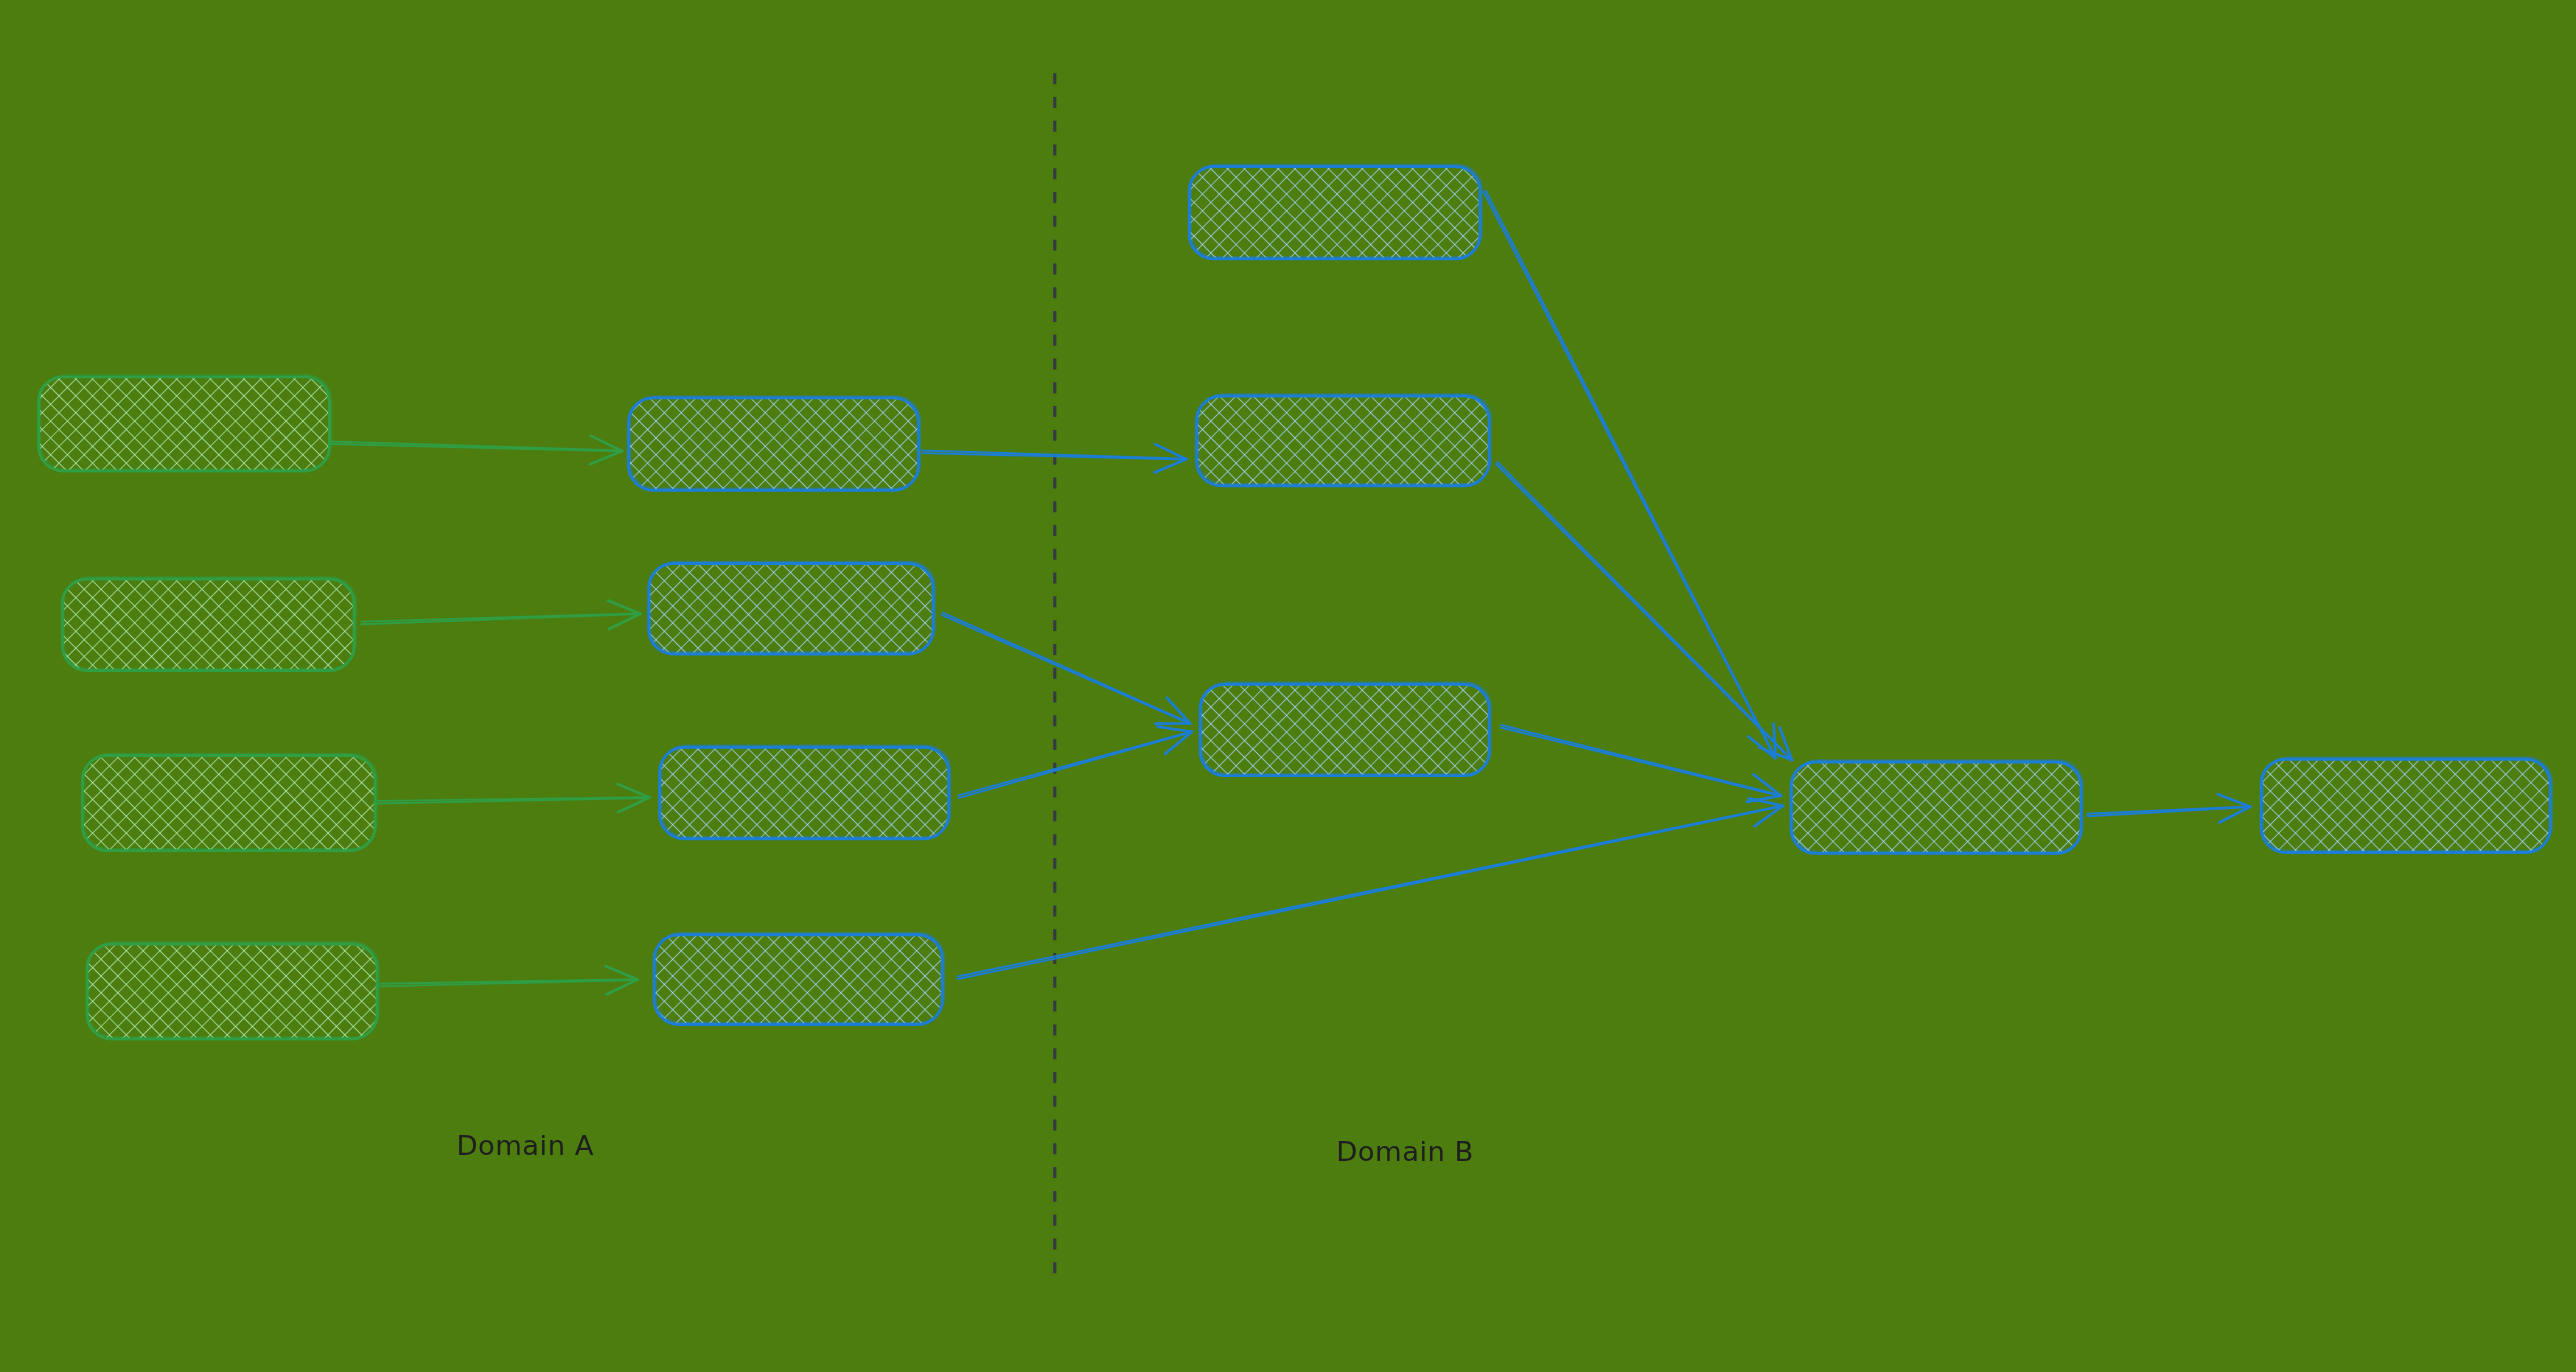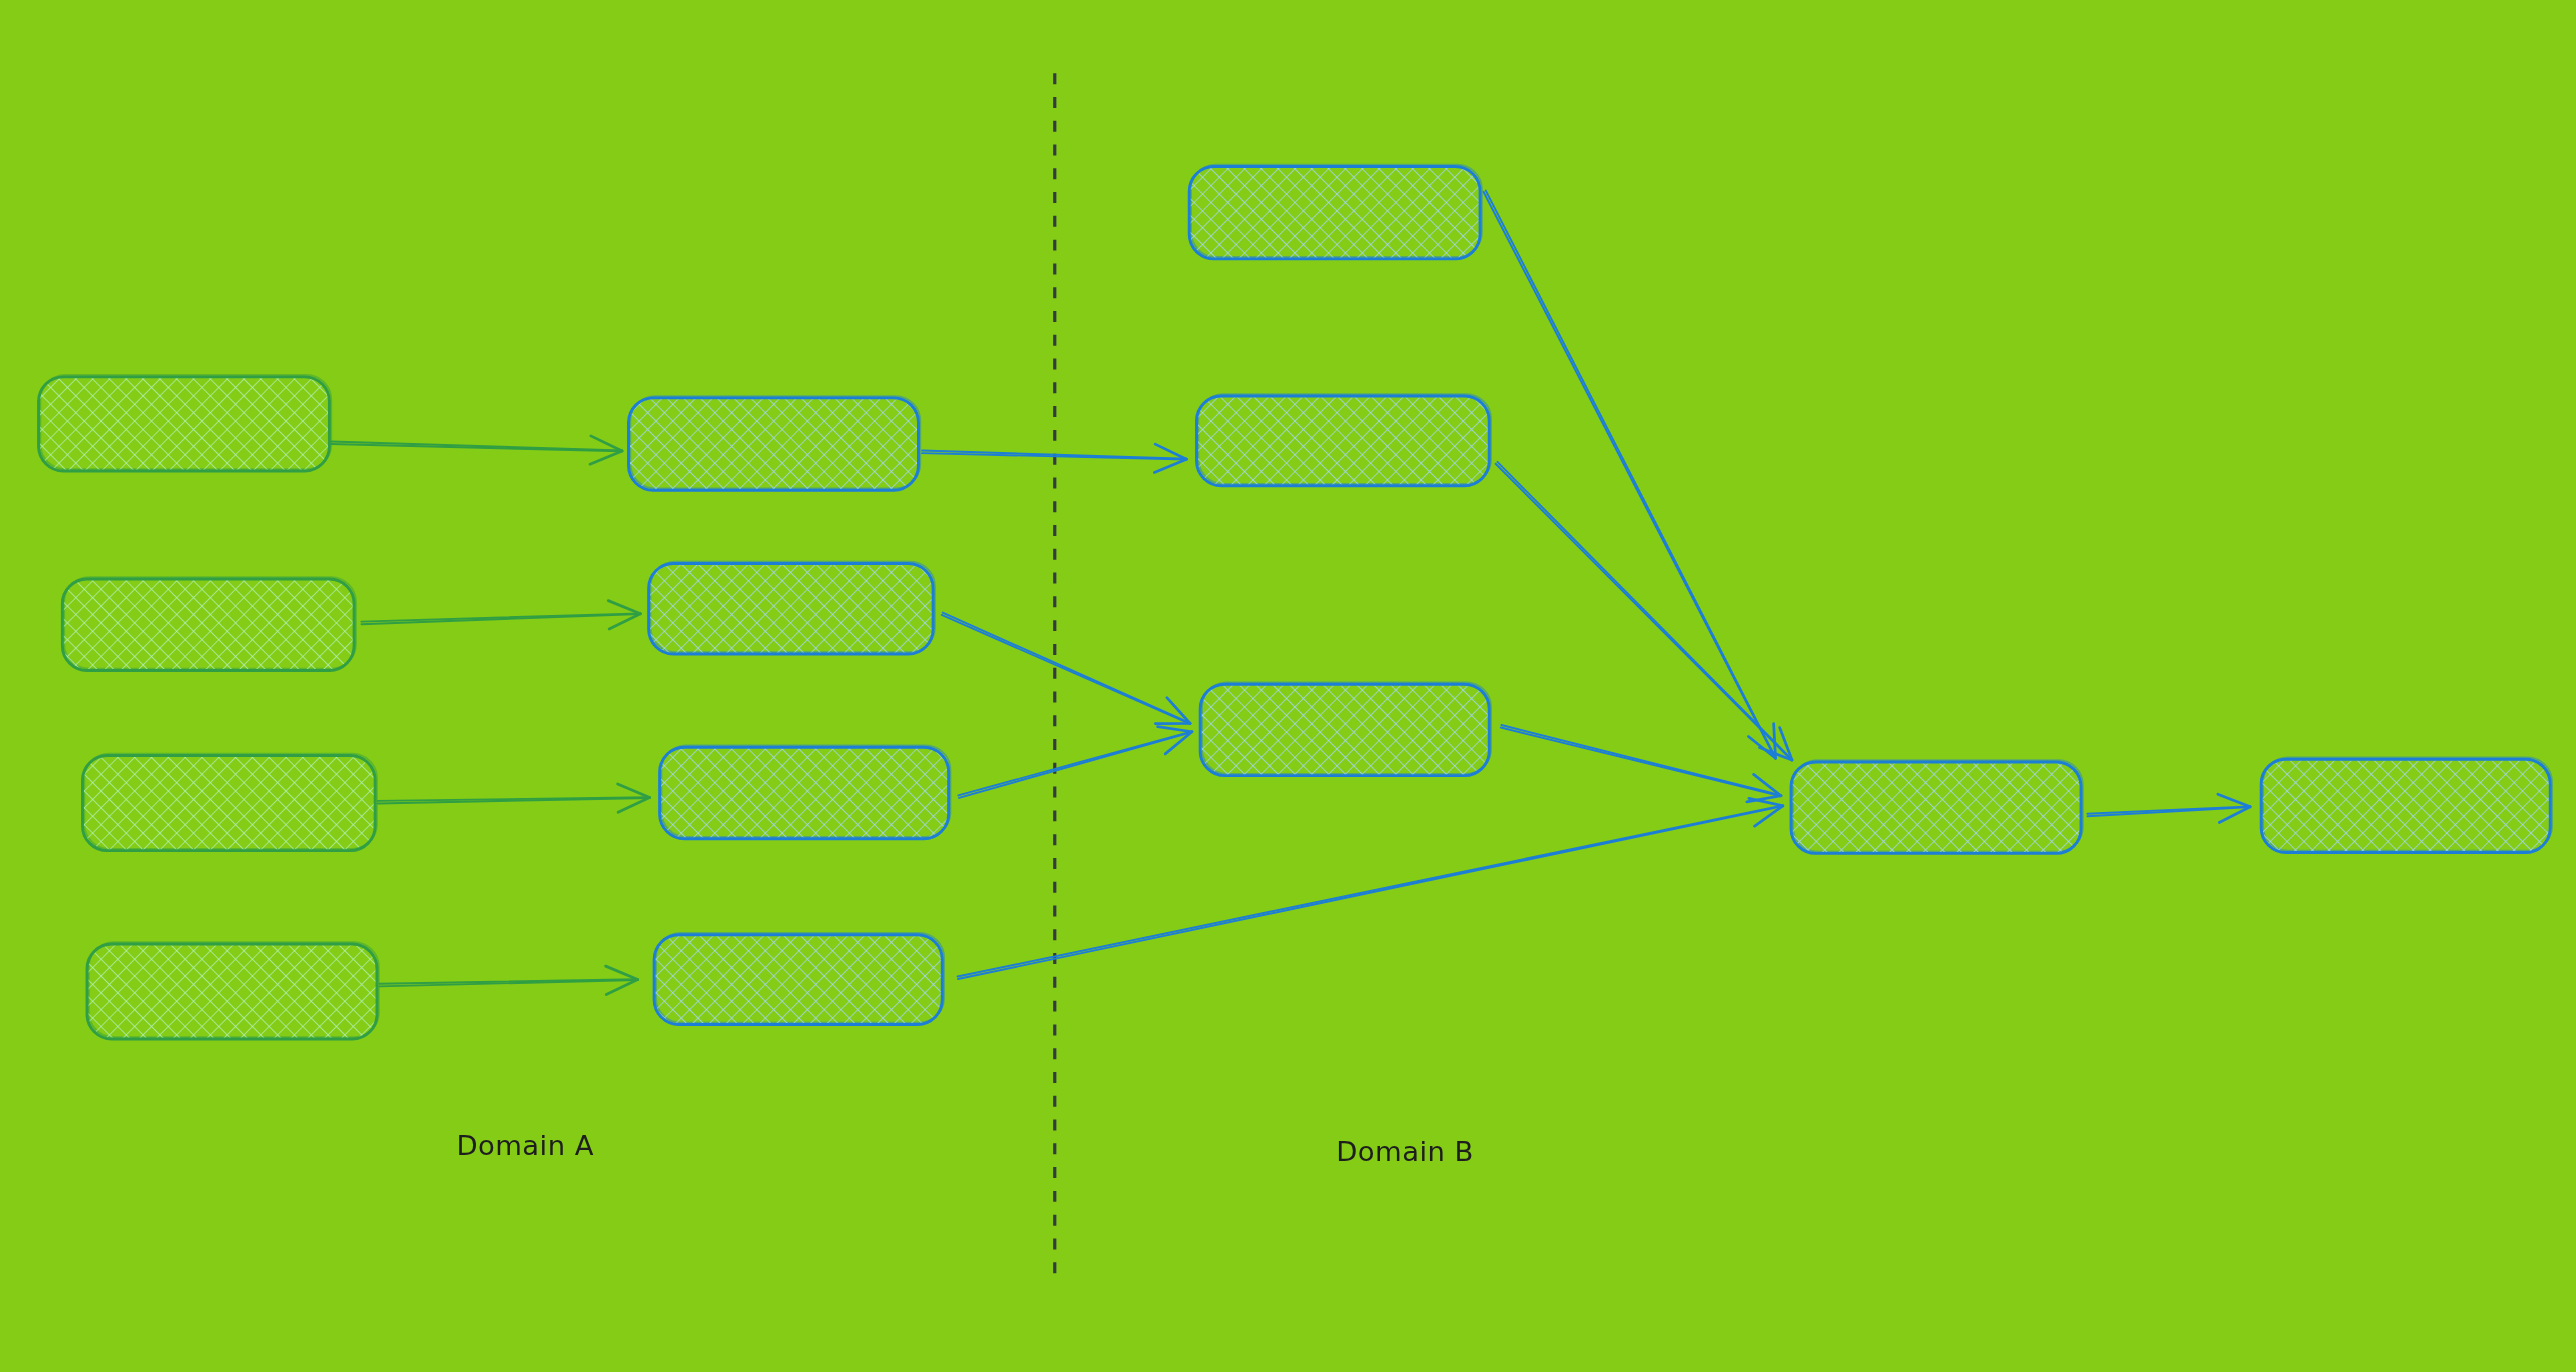--- a/index.html
+++ b/index.html
@@ -1,20 +1,20 @@
 <!DOCTYPE html>
 <html style="font-size:14.6px"><head>
 <meta charset="utf-8">
 <style>
   html, body { margin: 0; padding: 0; background: #ffffff; }
   #canvas-wrap {
     position: relative;
     width: 2576px;
     height: 1372px;
-    background: #84cc16;
+    background: #4d7c0f;
     font-family: "DejaVu Sans", sans-serif;
   }
   svg { display: block; }
   text.region-label {
     font-family: "DejaVu Sans", sans-serif;
     font-size: 30px;
     font-weight: 500;
     letter-spacing: 0.5px;
     fill: #1e1e1e;
   }

